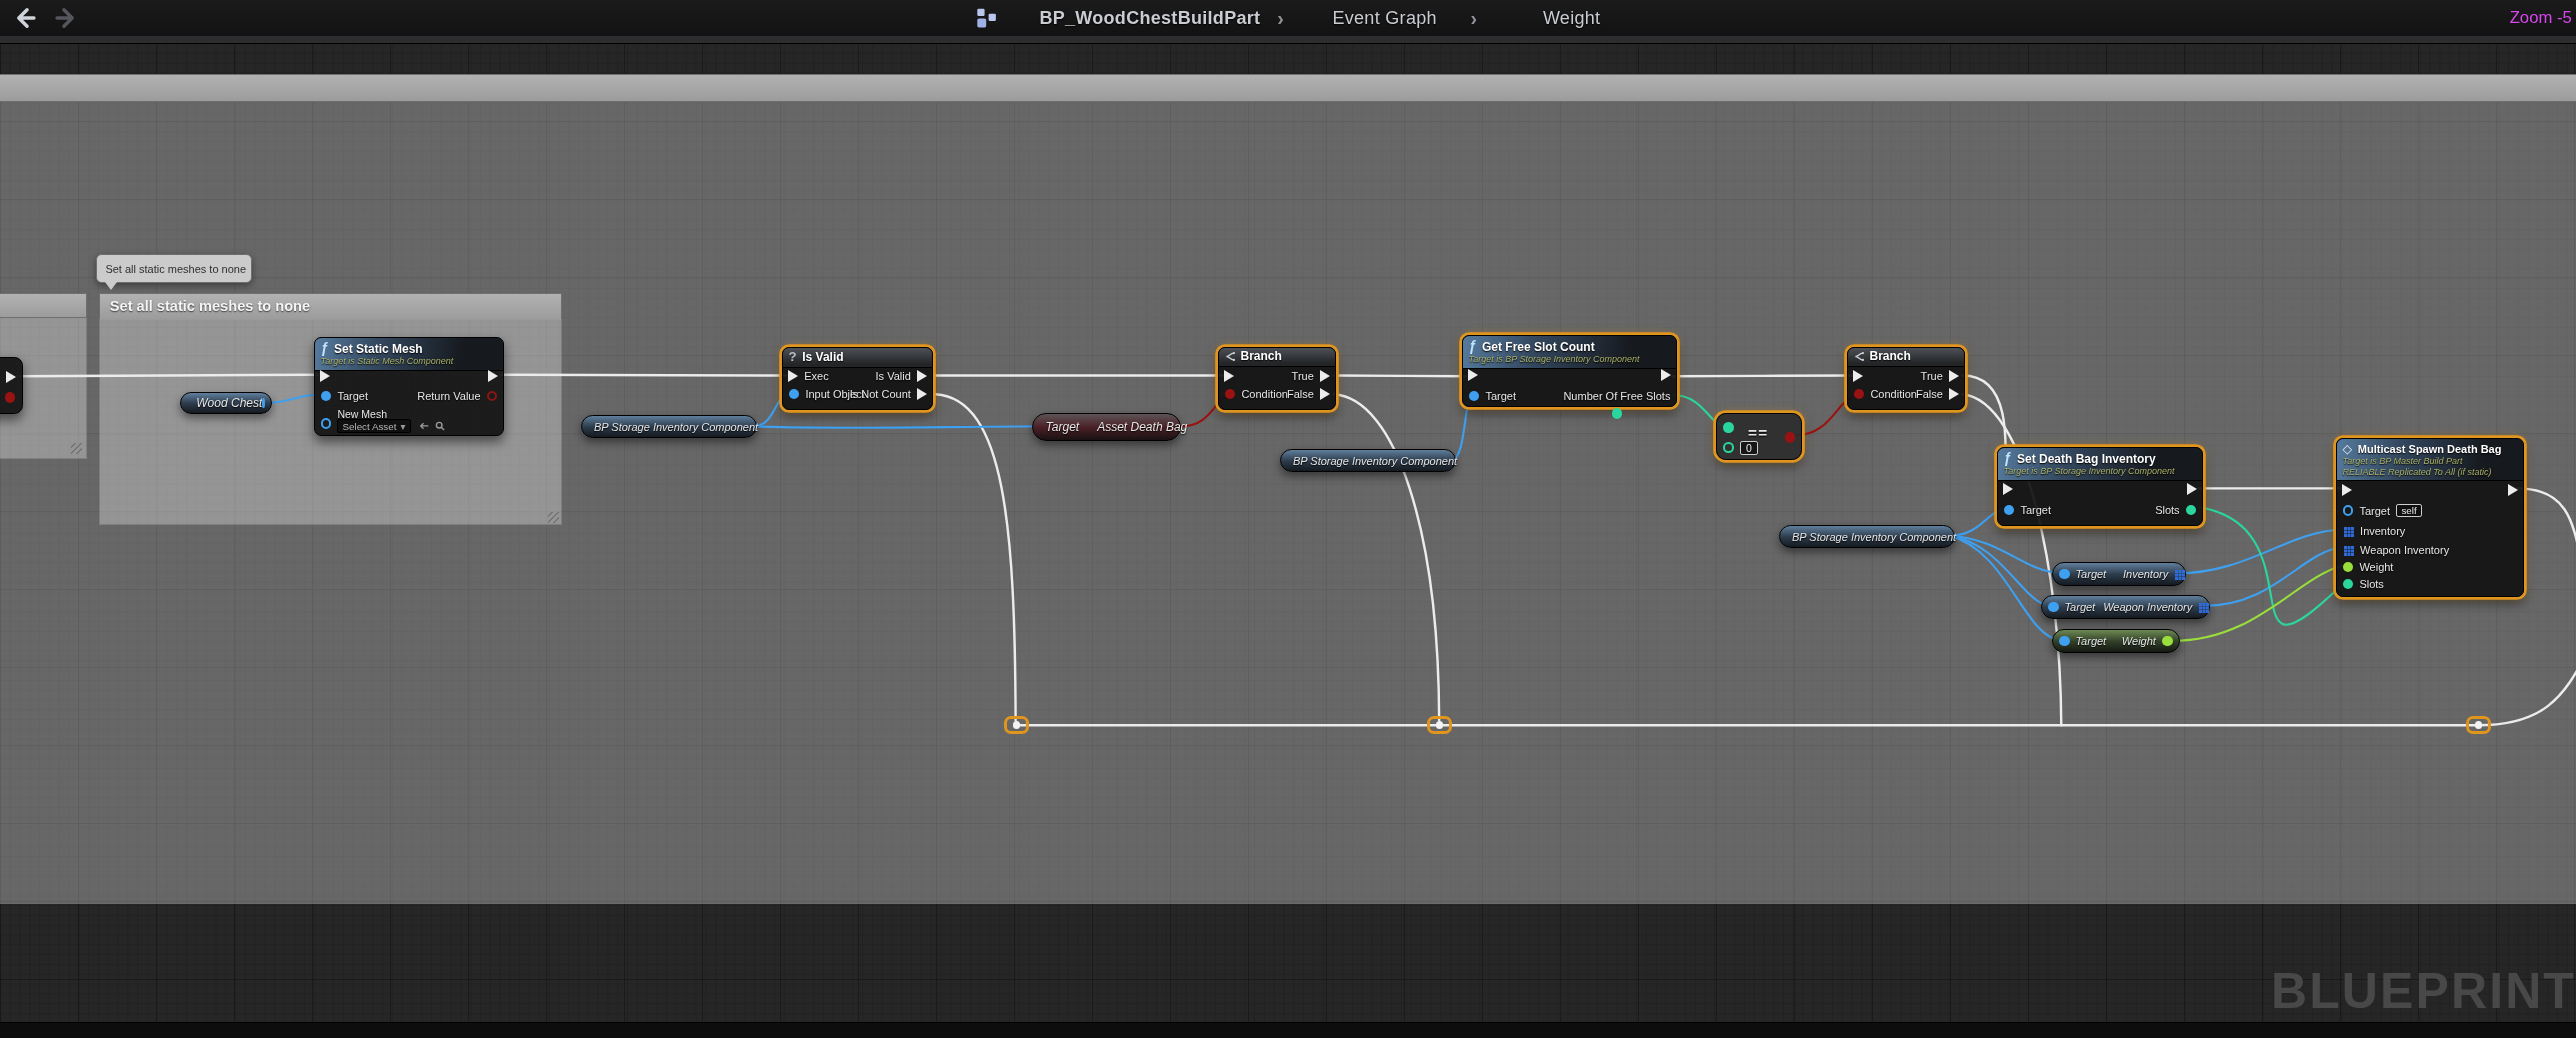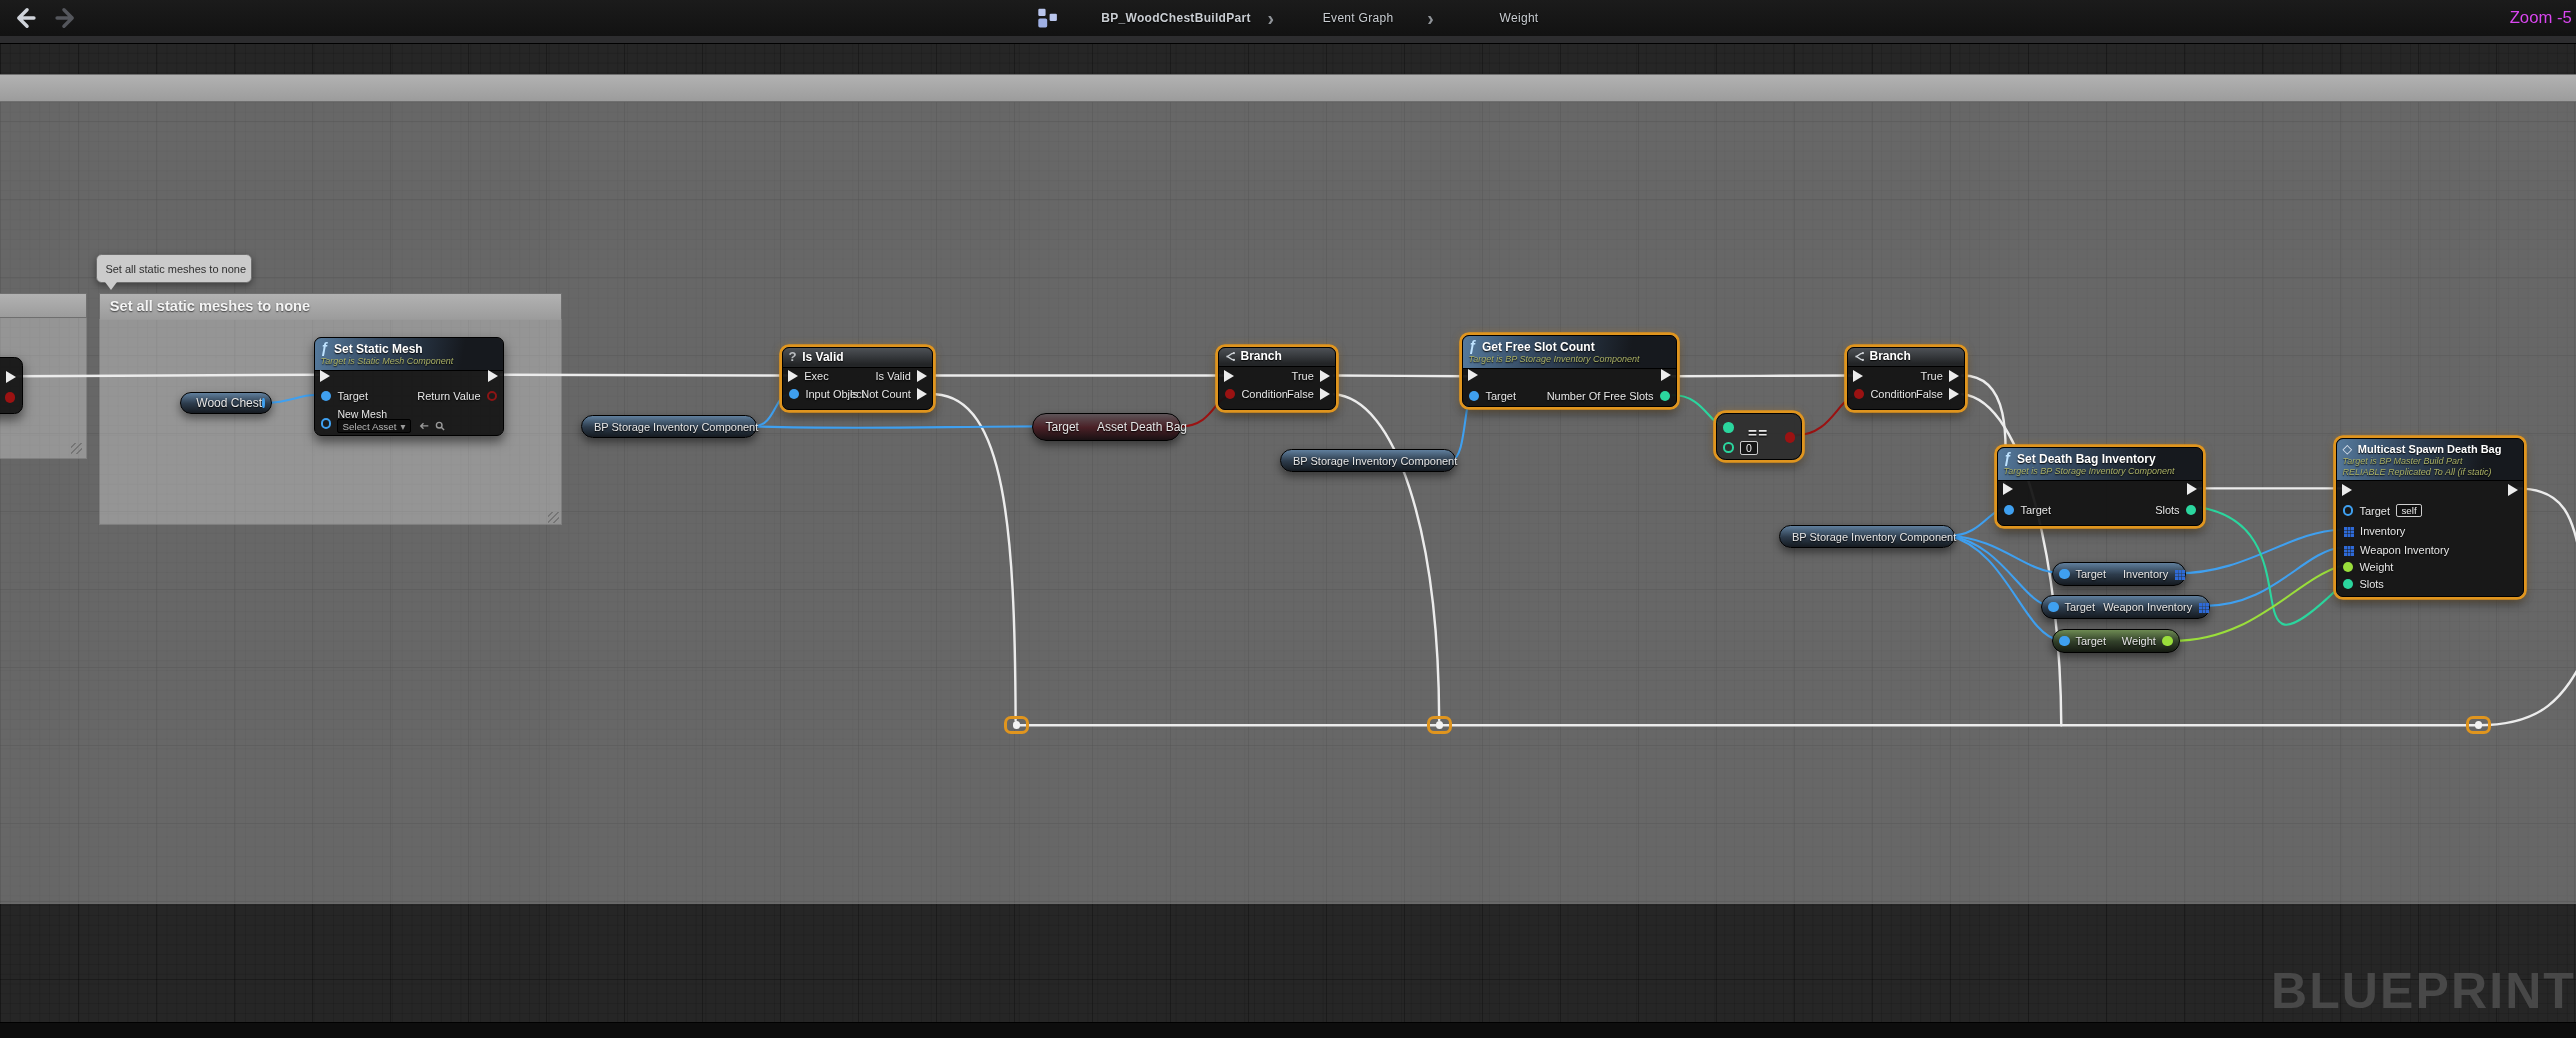--- a/index.html
+++ b/index.html
@@ -3,21 +3,21 @@
 <meta charset="utf-8">
 <style>
   html,body{margin:0;padding:0;background:#000;width:2576px;height:1038px;overflow:hidden;
     font-family:"Liberation Sans",sans-serif;-webkit-font-smoothing:antialiased;}
   .abs{position:absolute;}
   
   #toolbar{left:0;top:0;width:2576px;height:36px;background:linear-gradient(180deg,#1b1b1b,#121212);z-index:10;}
   #toolbar-strip{left:0;top:36px;width:2576px;height:7px;background:#2d2d2f;border-bottom:0.7px solid #000;z-index:10;}
   .navarrow{top:7px;width:24px;height:22px;}
   #breadcrumb{left:0;top:0;width:2576px;height:36px;display:flex;align-items:center;justify-content:center;gap:9.8px;}
-  .crumb{color:#c9cdd2;font-size:12px;letter-spacing:0.3px;text-shadow:0 1.4px 1.4px #000;margin-left:32px;}
+  .crumb{color:#c9cdd2;font-size:18px;letter-spacing:0.3px;text-shadow:0 1.4px 1.4px #000;margin-left:32px;}
   .crumb-sep{color:#8f9398;font-size:19.5px;font-weight:bold;margin:0 7px;}
   .crumb-sep2{margin:0 24px;}
   #zoom-indicator{right:4.2px;top:8.4px;color:#d946ef;font-size:16.7px;z-index:11;}
   
   #canvas{left:0;top:43px;width:2576px;height:979px;background-color:#262626;
     background-image:
       linear-gradient(to right,rgba(0,0,0,.28) 0 1.4px,transparent 1.4px),
       linear-gradient(to bottom,rgba(0,0,0,.28) 0 1.4px,transparent 1.4px),
       linear-gradient(to right,rgba(0,0,0,.12) 0 0.7px,transparent 0.7px),
       linear-gradient(to bottom,rgba(0,0,0,.12) 0 0.7px,transparent 0.7px);
@@ -54,21 +54,21 @@
   .pc-teal{background:#2bd69e;} .pc-teal-h{border:2.1px solid #2bd69e;}
   .pc-lime{background:#9ade3b;}
   .pin-array{width:2.8px;height:2.8px;background:#2e6ad8;margin:0.7px 7px 6.3px 0.7px;
     box-shadow:3.5px 0 #2e6ad8,7px 0 #2e6ad8,0 3.5px #2e6ad8,3.5px 3.5px #2e6ad8,7px 3.5px #2e6ad8,0 7px #2e6ad8,3.5px 7px #2e6ad8,7px 7px #2e6ad8;}
   
   .pill{display:flex;align-items:center;border-radius:12px;border:0.7px solid #000;z-index:4;box-sizing:border-box;
     background:linear-gradient(180deg,#5a626c 0%,#2b2f34 52%,#17191c 100%);box-shadow:0 4.2px 8.4px rgba(0,0,0,.45);}
   .pill-blue{background:linear-gradient(180deg,#607f9d 0%,#2d3c4c 52%,#151a20 100%);}
   .pill-red{background:linear-gradient(180deg,#5d5458 0%,#4a2026 52%,#191113 100%);}
   .pill-green{background:linear-gradient(180deg,#6d8a52 0%,#32402a 52%,#151a12 100%);}
-  .pill .plabel{font-size:12px;}
+  .pill .plabel{font-size:12px;font-style:italic;}
   .selftag{font-size:9.8px;color:#e8e8e8;border:1.4px solid #cfcfcf;border-radius:2.1px;padding:0 4.2px;background:rgba(0,0,0,.35);}
   .valbox{font-size:10.5px;color:#eee;border:1.4px solid #cfcfcf;border-radius:2.1px;padding:0 4.9px;background:#161616;}
   .selbox{display:flex;align-items:center;gap:4.2px;background:#101010;border:0.7px solid #000;border-radius:2.1px;
     padding:0.7px 4.9px;color:#b7b7b7;font-size:9.8px;}
   .reroute{width:25px;height:18px;border:3.5px solid #e0951e;border-radius:7px;z-index:4;box-sizing:border-box;
     display:flex;align-items:center;justify-content:center;}
   .reroute .dot{width:7.7px;height:7.7px;border-radius:50%;background:#f2f2f2;}
   #wires{left:0;top:0;z-index:3;}
   .ghost{pointer-events:none;}
 </style>
@@ -262,21 +262,21 @@
   <div class="prow" style="left:4.9px;top:33px;">
       <span class="pt"></span>
     </div>
   <div class="prow" style="right:4.9px;top:33px;">
       <span class="pt"></span>
     </div>
   <div class="prow" style="left:5.6px;top:54px;">
     <span class="pc pc-blue"></span>
     <span class="plabel" style="font-size:11px;">Target</span>
   </div>
-  <div class="prow" style="right:5.6px;top:54px;">
+  <div class="prow" style="right:5.6px;top:54px;flex-direction:column;">
     <span class="plabel" style="font-size:11px;">Number Of Free Slots</span>
     <span class="pc pc-teal"></span>
   </div>
 </div>
 
 <div class="abs node sel" style="left:1716px;top:413px;width:86px;height:47px;border-radius:9.8px;background:rgba(45,45,45,.92);">
   <div class="prow" style="left:6.3px;top:8.4px;">
       <span class="pc pc-teal"></span>
     </div>
   <div class="prow" style="left:31px;top:9.8px;">

